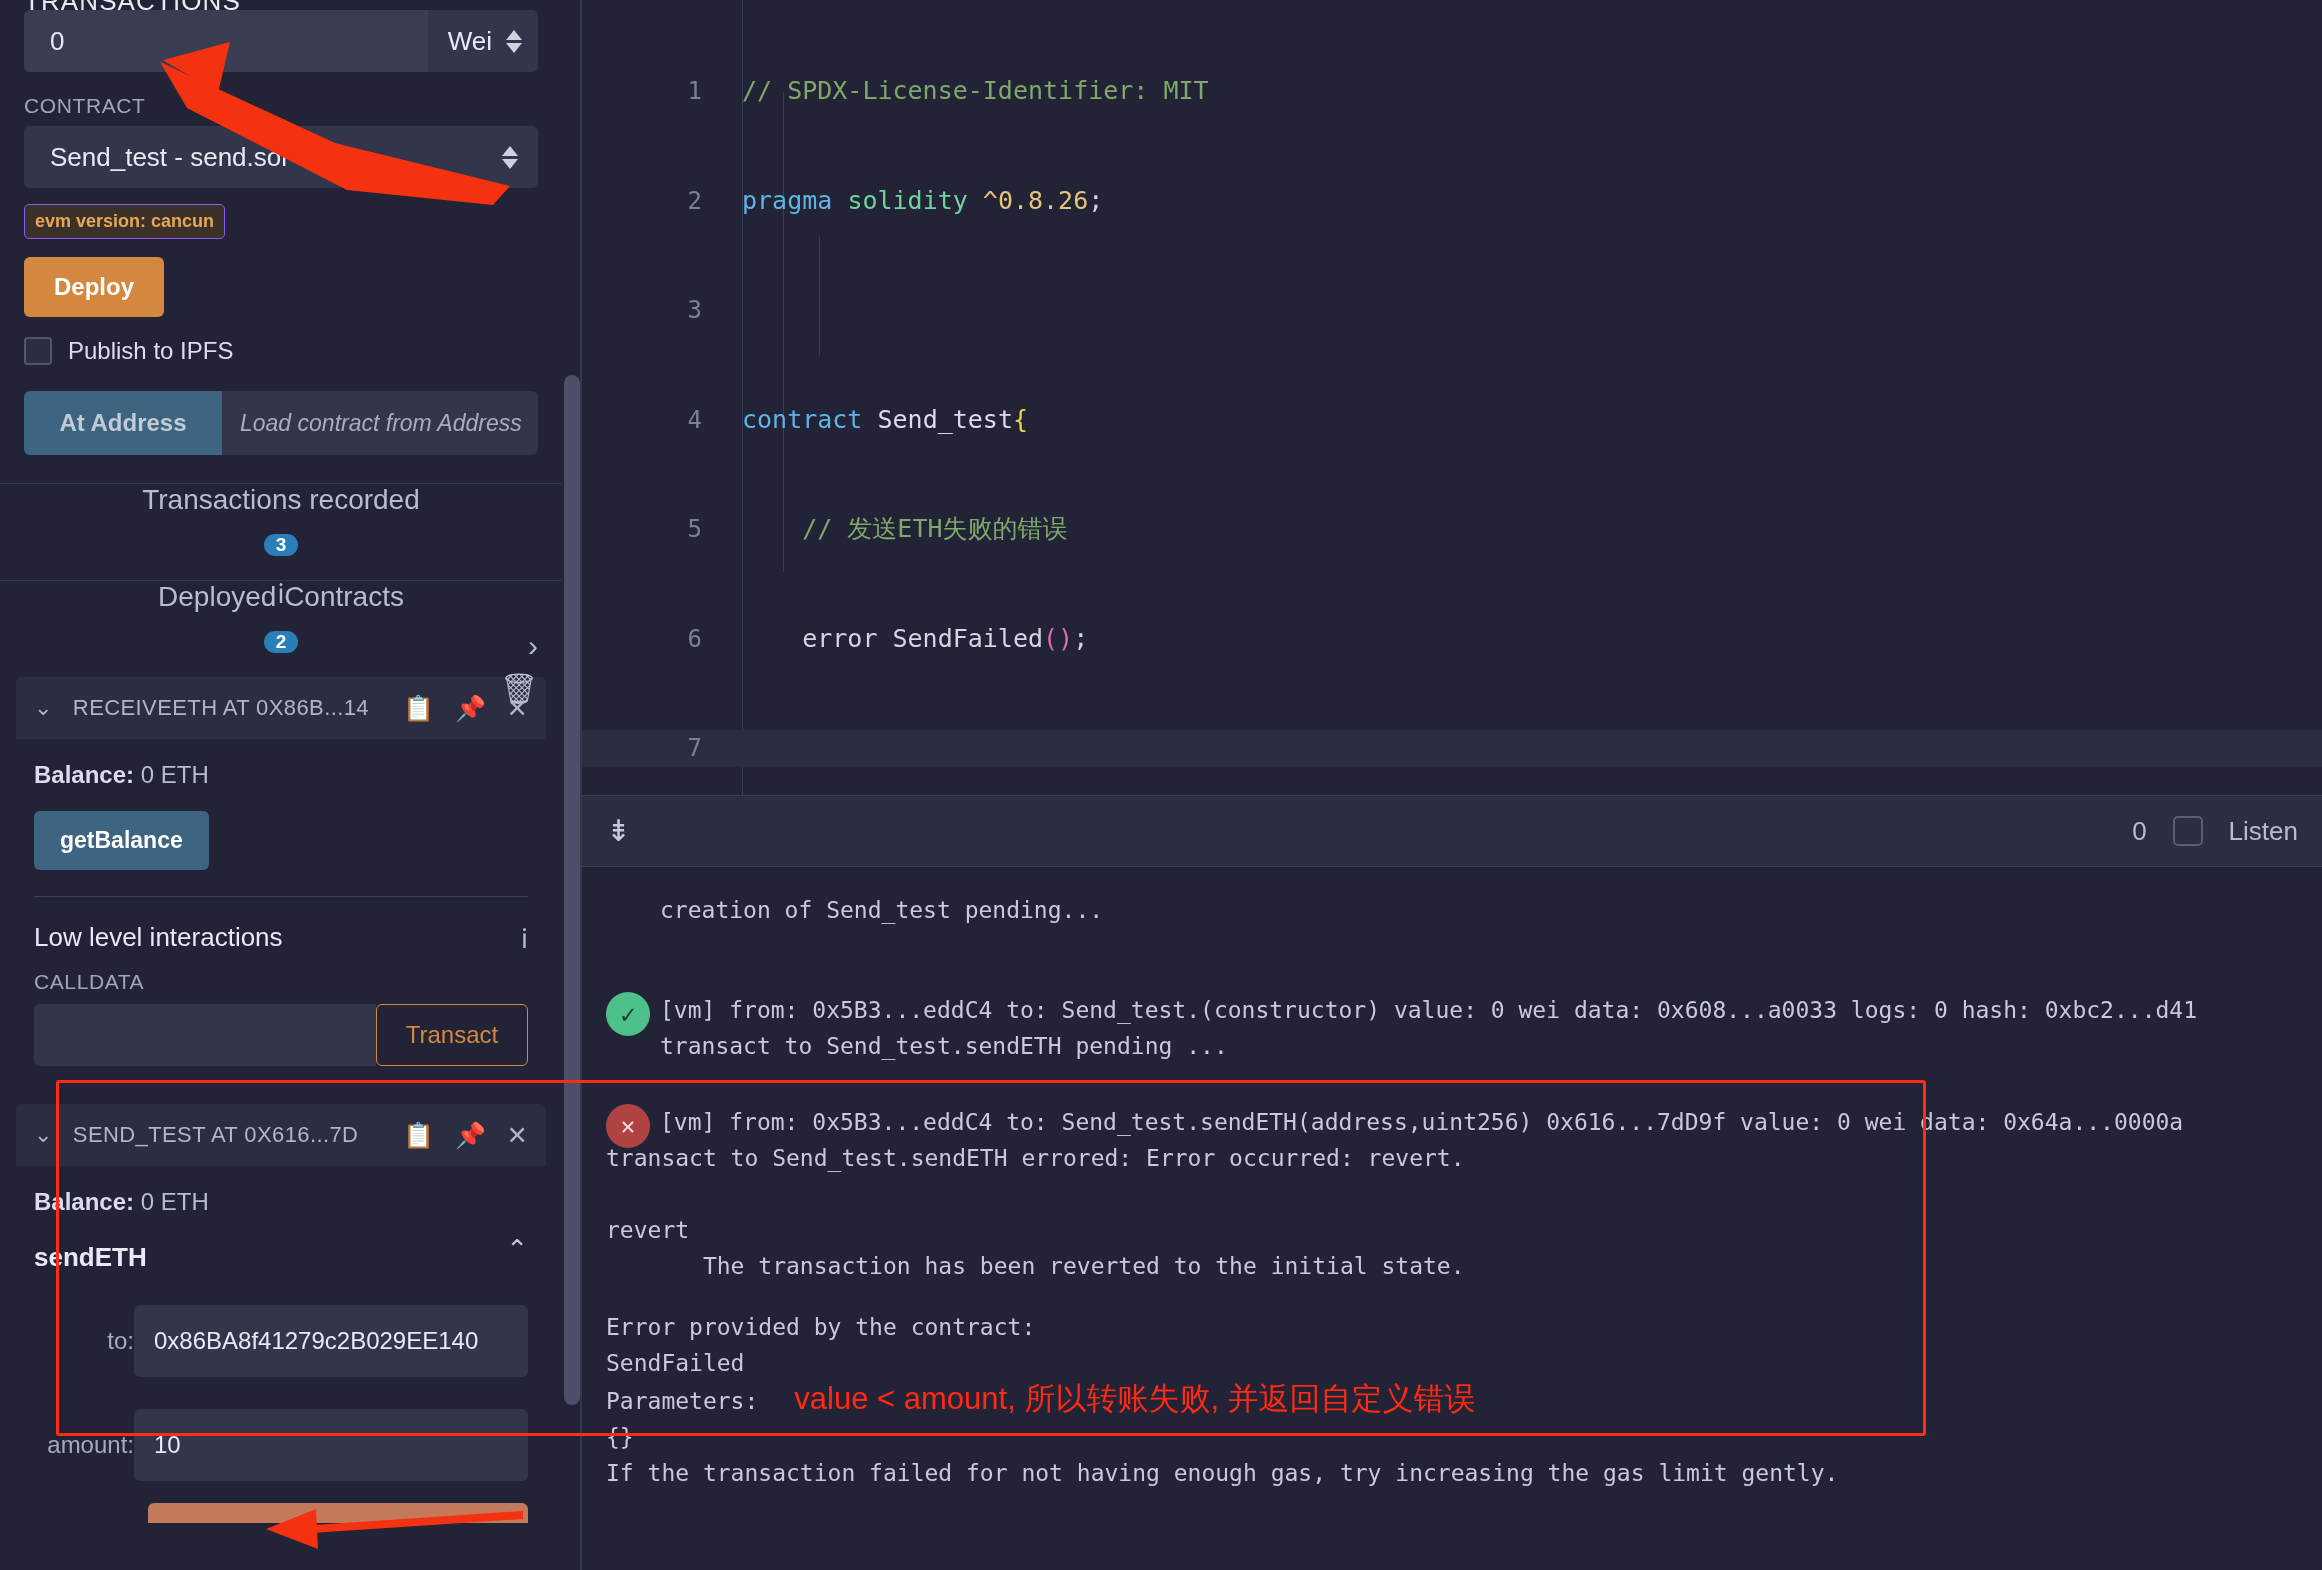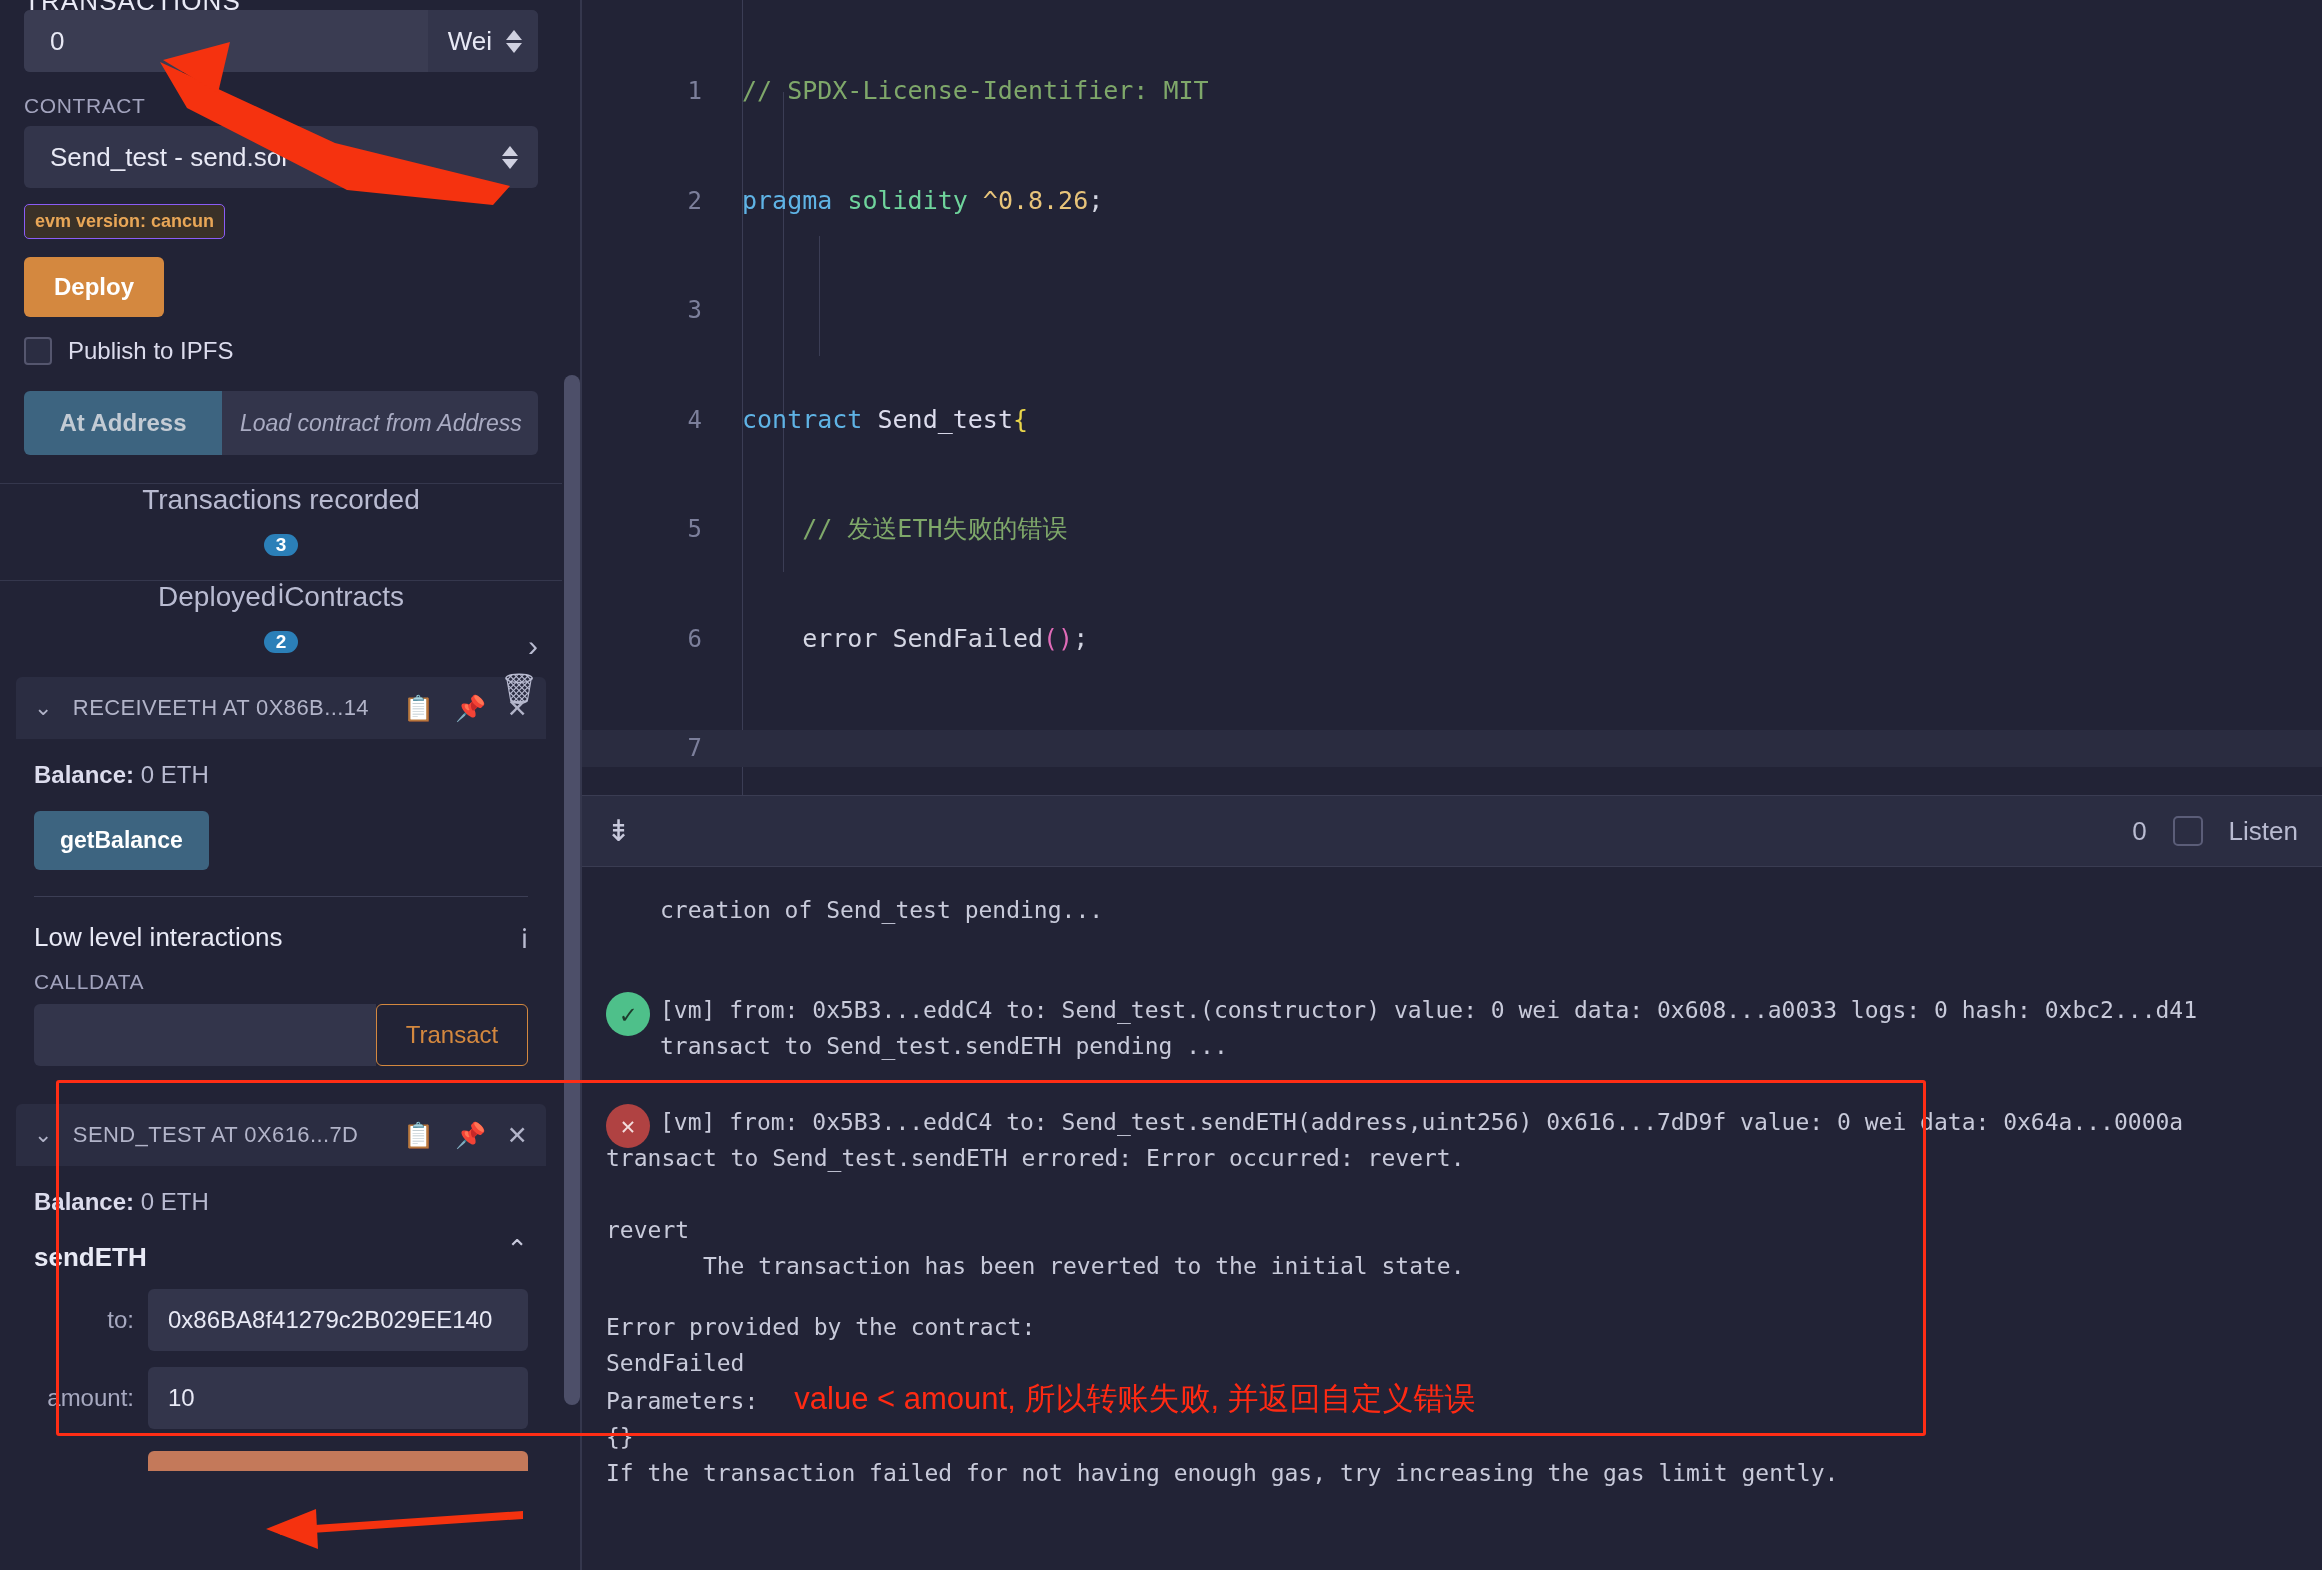--- a/index.html
+++ b/index.html
@@ -117,24 +117,24 @@
   .calldata-lbl { color:#a2a3bd; font-size:21px; letter-spacing:.6px; margin-top:14px; }
   .calldata-row { display:flex; margin-top:10px; height:62px; }
   .calldata-in { flex:1; background:#33354b; border-radius:6px 0 0 6px; }
   .transact-btn {
     width:152px; border:1px solid #d4883f; color:#d4883f; background:transparent;
     border-radius:6px; font-size:24px; display:flex; align-items:center; justify-content:center;
     cursor:pointer;
   }
   .fn-title { color:#e8e9f5; font-size:26px; font-weight:bold; margin-top:26px; }
   .chev-up-right { float:right; color:#c8c9dc; font-size:26px; margin-top:-8px; }
-  .param-row { display:flex; align-items:center; margin-top:16px; gap:14px; }
+  .param-row { display:flex; align-items:center; margin-top:32px; }
   .param-lbl { width:100px; text-align:right; color:#a7a9c0; font-size:24px; }
   .param-in {
-    flex:1; background:#33354b; border-radius:6px; height:62px;
+    flex:1; background:#33354b; border-radius:6px; height:72px;
     display:flex; align-items:center; padding-left:20px;
     color:#e8e9f5; font-size:24px; overflow:hidden; white-space:nowrap;
   }
   .bottom-orange {
     margin:22px 0 0 114px; height:20px; background:#c4795a; border-radius:6px 6px 0 0;
   }
 
   .sb-scrollbar {
     position:absolute; left:564px; top:375px; width:16px; height:1030px;
     background:#4d4f69; border-radius:9px;

